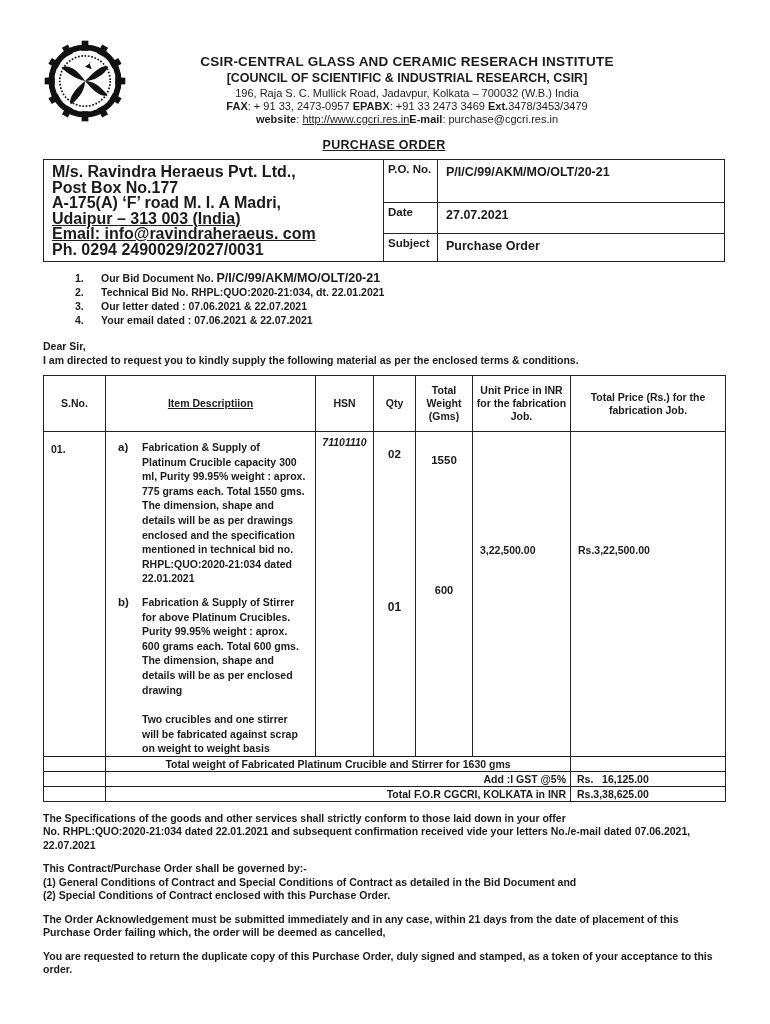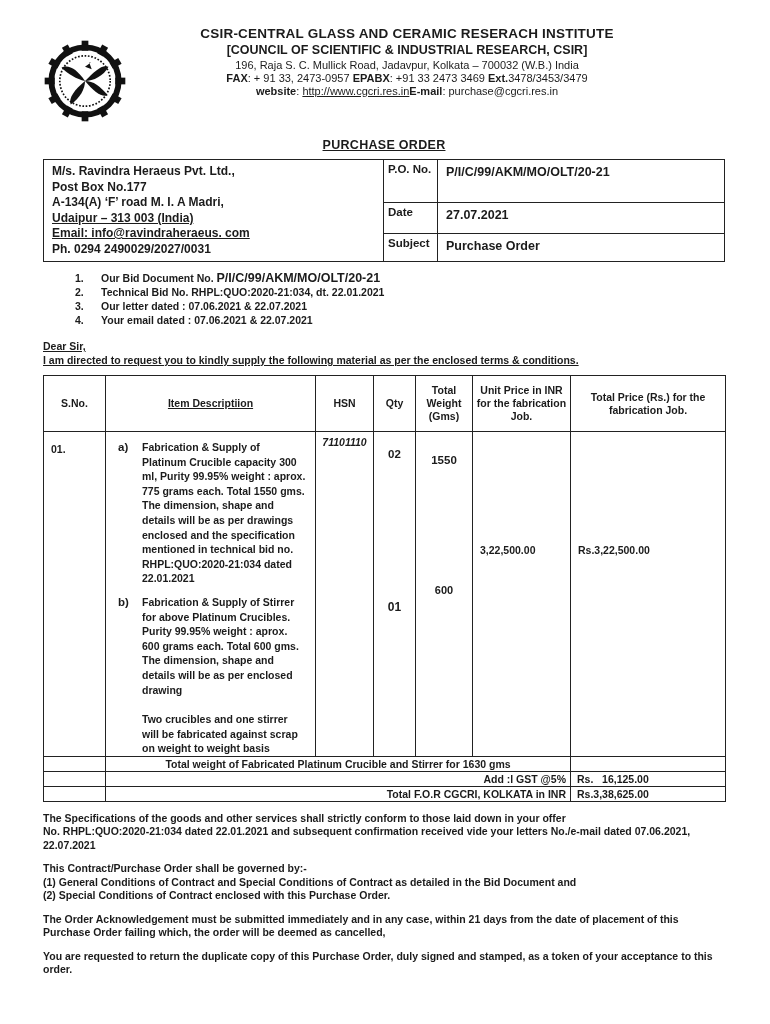--- a/index.html
+++ b/index.html
@@ -3,48 +3,48 @@
 <meta charset="utf-8">
 <style>
   * { margin:0; padding:0; box-sizing:border-box; }
   html,body { background:#ffffff; }
   body { font-family:"Liberation Sans","DejaVu Sans",sans-serif; color:#1b1b1b; }
   .page { position:relative; width:770px; height:1024px; background:#fff; padding:26px 45px 0 43px; overflow:hidden; }
 
   
   .hdr { display:flex; align-items:flex-start; }
   .logo-wrap { width:86px; padding-top:12px; flex:0 0 86px; }
-  .hdr-text { flex:1; text-align:center; padding-right:40px; }
+  .hdr-text { flex:1; text-align:center; padding-right:40px;margin-top:28px; }
   .inst { font-size:13.5px; font-weight:bold; letter-spacing:.2px; }
   .council { font-size:12.5px; font-weight:bold; margin-top:2px; }
   .addr { font-size:11px; margin-top:2px; }
   .contacts, .weblinks { font-size:11px; margin-top:1px; }
   .contacts b, .weblinks b { font-weight:bold; }
   .url { text-decoration:underline; }
   .po-title { text-align:center; font-size:12.5px; font-weight:bold; text-decoration:underline; margin-top:10px; letter-spacing:.3px; }
 
   
   table { border-collapse:collapse; }
   .info-table { width:682px; margin-top:7px; }
   .info-table td { border:1.6px solid #222; vertical-align:top; }
-  .vendor-cell { width:340px; padding:4px 8px; font-size:12px; font-weight:bold; line-height:15.5px; }
+  .vendor-cell { width:340px; padding:4px 8px; font-size:16px; font-weight:bold; line-height:15.5px; }
   .u { text-decoration:underline; }
   .info-lbl { width:54px; font-size:11.5px; font-weight:bold; padding:3px 4px; }
   .info-val { font-size:12.5px; font-weight:bold; padding:5px 8px 3px; }
   .row-po td { height:38px; }
   .row-date td { height:27px; }
   .row-subj td { height:25px; }
 
   
   .ref { margin-top:9px; font-size:10.5px; font-weight:bold; }
   .ref-title { margin-bottom:3px; }
   .ref-row { display:flex; margin-left:32px; line-height:14px; }
   .ref-no { width:26px; flex:0 0 26px; }
   .ref-big { font-size:12.5px; }
-  .salut { margin-top:12px; font-size:10.5px; font-weight:bold; line-height:14px;text-decoration:underline; }
+  .salut { margin-top:12px; font-size:10.5px; font-weight:bold; line-height:14px; }
 
   
   .main-table { width:682px; margin-top:8px; table-layout:fixed; }
   .main-table td, .main-table th { border:1.6px solid #222; font-size:10.5px; font-weight:bold; vertical-align:top; }
   .main-table th { vertical-align:middle; text-align:center; line-height:13px; padding:3px 2px; height:56px; }
   .th-desc span { text-decoration:underline; }
   .cell-sno { padding:11px 0 0 7px; }
   .cell-desc { position:relative; padding:8px 8px 0 12px; font-size:11px; line-height:14.6px; }
   .sub-item { display:flex; }
   .sub-lbl { width:24px; flex:0 0 24px; font-size:11.5px; }
@@ -106,21 +106,21 @@
   </div>
 
   <div class="po-title">PURCHASE ORDER</div>
 
   <table class="info-table">
     <tbody>
         <tr class="row-po">
       <td class="vendor-cell" rowspan="3">
         <div>M/s. Ravindra Heraeus Pvt. Ltd.,</div>
         <div>Post Box No.177</div>
-        <div>A-134(A) ‘F’ road M. I. A Madri,</div>
+        <div>A-175(A) ‘F’ road M. I. A Madri,</div>
         <div class="u">Udaipur – 313 003 (India)</div>
         <div class="u">Email:  info@ravindraheraeus. com</div>
         <div>Ph.  0294 2490029/2027/0031</div>
       </td>
       <td class="info-lbl">P.O. No.</td>
       <td class="info-val">P/I/C/99/AKM/MO/OLT/20-21</td>
     </tr>
     <tr class="row-date">
       <td class="info-lbl">Date</td>
       <td class="info-val">27.07.2021</td>

